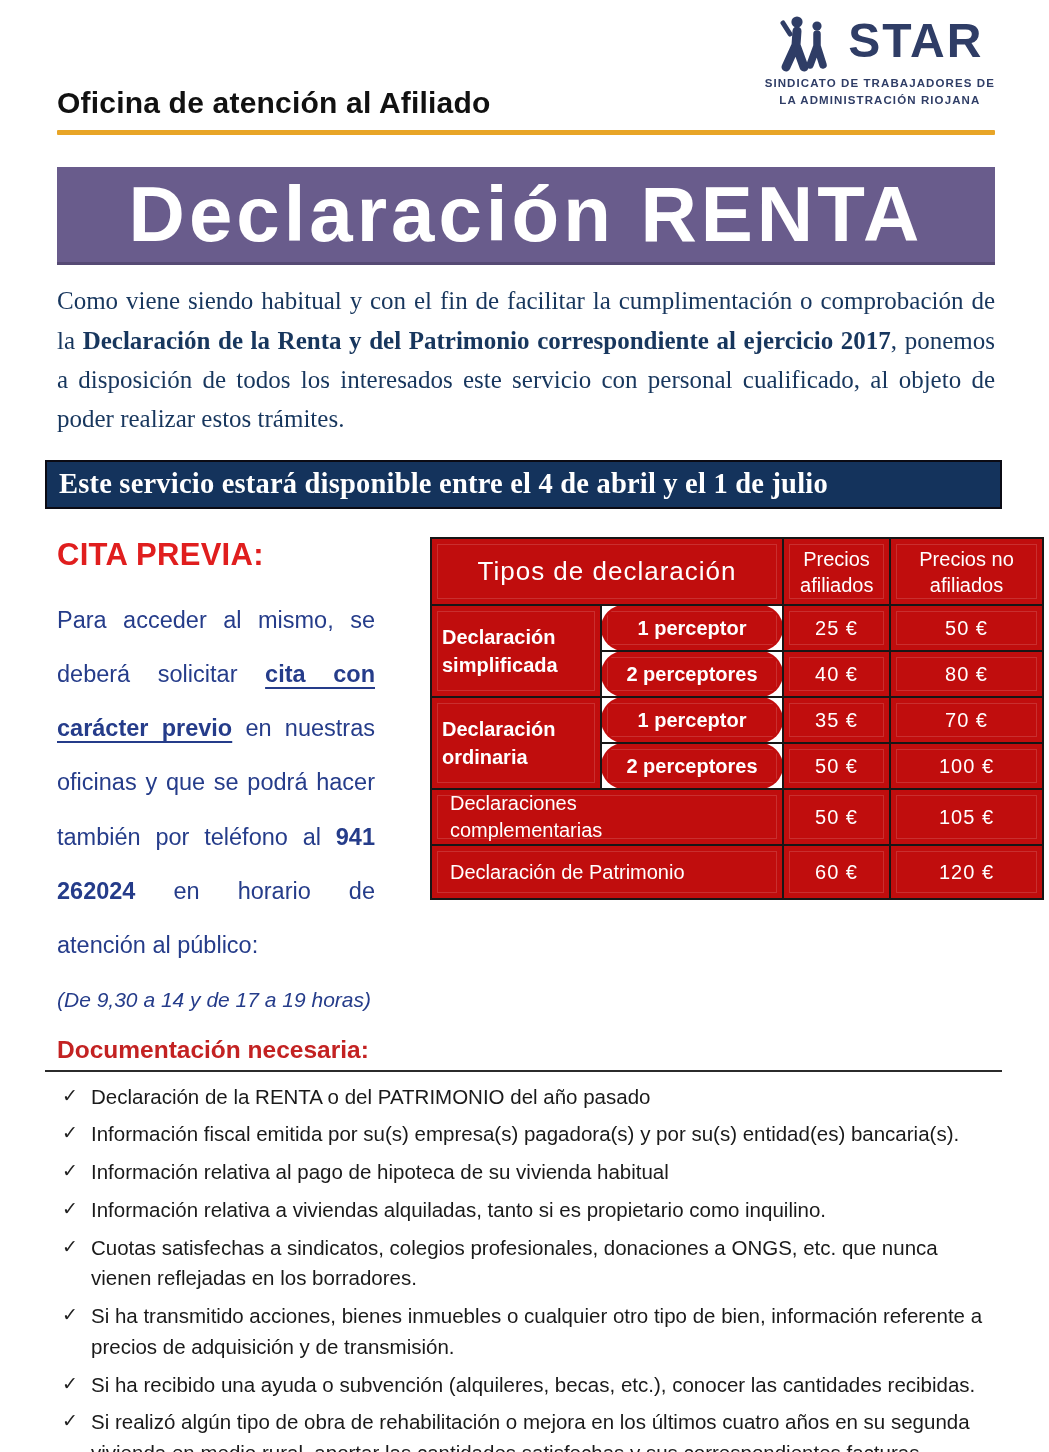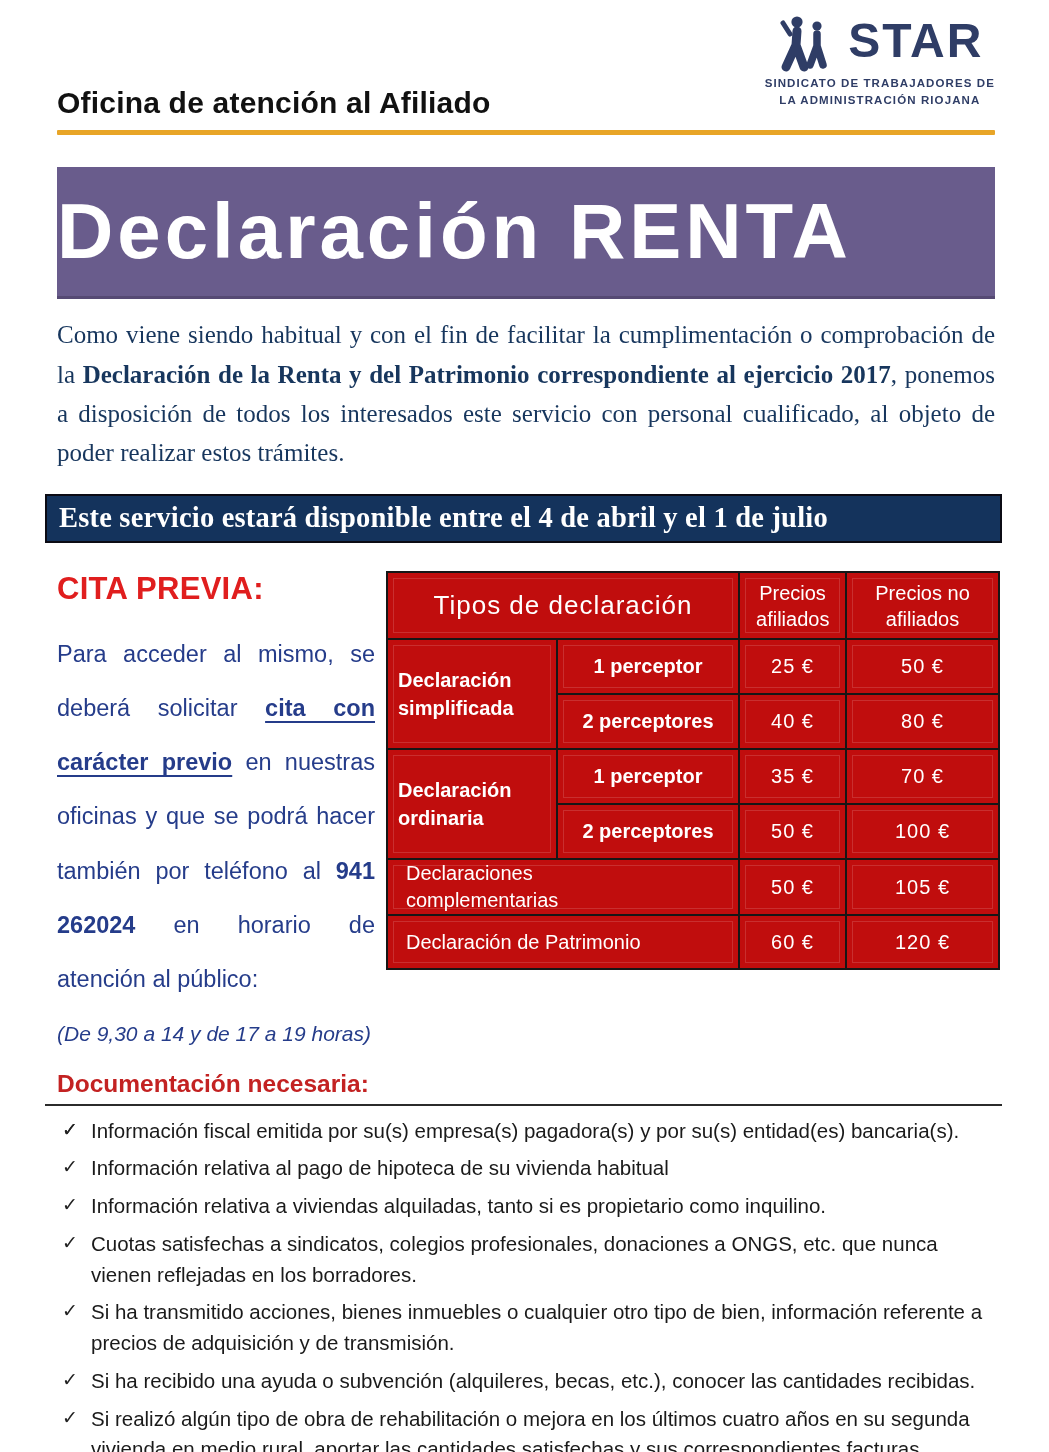--- a/index.html
+++ b/index.html
@@ -14,39 +14,39 @@
   .header { display:flex; justify-content:space-between; align-items:flex-end; }
   .page-title { font-size:30px; font-weight:bold; color:#111; letter-spacing:.2px; }
   .logo { display:flex; flex-direction:column; align-items:center; margin-bottom:12px; }
   .logo-top { display:flex; align-items:flex-start; gap:8px; }
   .logo-word { font-size:48px; font-weight:bold; color:var(--c-logo_navy,#2F3D66); letter-spacing:2px; line-height:1.1; }
   .logo-caption { margin-top:2px; text-align:center; color:var(--c-logo_navy,#2F3D66);
     font-size:11.5px; font-weight:bold; letter-spacing:1.1px; line-height:1.45; }
   .rule-orange { height:5px; background:var(--c-accent_orange,#E8A527); margin-top:10px; border-radius:1px; }
   
   .banner-purple {
-    margin-top:32px; height:132px; background:var(--c-banner_purple,#695C8C);
+    margin-top:32px; height:98px; background:var(--c-banner_purple,#695C8C);
     border-bottom:3px solid #564a74;
-    display:flex; align-items:center; justify-content:flex-start;
+    display:flex; align-items:center; justify-content:center;
   }
   .banner-purple span { color:#fff; font-weight:bold; font-size:78px; letter-spacing:4px; }
   
   .intro {
     margin-top:16px; font-family:"Liberation Serif", serif; font-size:25px;
     color:var(--c-text_navy,#17365D); line-height:1.57; text-align:justify;
   }
   .intro b { font-weight:bold; }
   
   .banner-navy {
     margin:22px -7px 0 -12px; background:var(--c-banner_navy,#14335C);
     border:2px solid #0b0b14; padding:6px 0 7px 12px;
   }
   .banner-navy span { color:#fff; font-family:"Liberation Serif", serif; font-weight:bold; font-size:28.5px; letter-spacing:.2px; }
   
-  .columns { display:flex; margin-top:28px; align-items:flex-start; }
+  .columns { display:flex; margin-top:28px; align-items:flex-start;gap:44px; }
   .cita { width:318px; flex:none; }
   .cita-heading { color:var(--c-heading_red,#E01E1E); font-size:31px; font-weight:bold; letter-spacing:.3px; }
   .cita-text { margin-top:20px; font-size:23.5px; color:var(--c-cita_blue,#253C8A); line-height:2.3; text-align:justify; }
   .cita-link { font-weight:bold; text-decoration:underline; text-underline-offset:5px; text-decoration-thickness:2px; }
   .cita-bold { font-weight:bold; }
   .cita-hours { margin-top:16px; font-size:21px; font-style:italic; color:var(--c-cita_blue,#253C8A); }
   
   .tablewrap { margin-left:11px; }
   table.prices { border-collapse:collapse; table-layout:fixed; width:612px; }
   table.prices col.c1{width:170px} table.prices col.c2{width:182px}
@@ -54,21 +54,21 @@
   table.prices th, table.prices td {
     background:var(--c-table_red,#C00D0D); color:#fff; border:2px solid #161616;
     position:relative; overflow:hidden;
   }
   table.prices td::after, table.prices th::after {
     content:""; position:absolute; inset:5px; border:1px solid rgba(255,255,255,.14); pointer-events:none;
   }
   th.h-main { height:67px; font-size:26px; font-weight:normal; letter-spacing:1px; text-align:center; }
   th.h-col  { font-size:20px; font-weight:normal; text-align:center; line-height:1.3; padding:0 16px; }
   td.cat { font-size:20px; font-weight:bold; text-align:left; padding-left:10px; line-height:1.4; }
-  td.sub { height:55px; font-size:20px; font-weight:bold; text-align:center; }
+  td.sub { height:46px; font-size:20px; font-weight:bold; text-align:center;border-radius:26px; }
   td.price { font-size:20px; font-weight:normal; text-align:center; letter-spacing:1px; }
   td.wide { height:54px; font-size:20px; font-weight:normal; text-align:left; padding-left:18px; line-height:1.35; }
   td.wide .wrap { display:inline-block; max-width:210px; }
   
   .docs { margin-top:24px; }
   .docs-heading { color:var(--c-docs_red,#C32222); font-size:24.5px; font-weight:bold; }
   .rule-dark { height:2px; background:#2b2b2b; margin:6px -7px 0 -12px; }
   ul.checklist { list-style:none; margin-top:10px; }
   ul.checklist li {
     position:relative; padding-left:29px; margin:0 0 7px 5px;
@@ -172,21 +172,21 @@
           </tr>
         </tbody>
       </table>
     </div>
   </div>
 
   <section class="docs">
     <h2 class="docs-heading">Documentación necesaria:</h2>
     <div class="rule-dark"></div>
     <ul class="checklist">
-      <li><span class="check">✓</span></li>
+      <li><span class="check">✓</span><span>Declaración de la RENTA o del PATRIMONIO del año pasado</span></li>
       <li><span class="check">✓</span><span>Información fiscal emitida por su(s) empresa(s) pagadora(s) y por su(s) entidad(es) bancaria(s).</span></li>
       <li><span class="check">✓</span><span>Información relativa al pago de hipoteca de su vivienda habitual</span></li>
       <li><span class="check">✓</span><span>Información relativa a viviendas alquiladas, tanto si es propietario como inquilino.</span></li>
       <li><span class="check">✓</span><span>Cuotas satisfechas a sindicatos, colegios profesionales, donaciones a ONGS, etc. que nunca vienen reflejadas en los borradores.</span></li>
       <li><span class="check">✓</span><span>Si ha transmitido acciones, bienes inmuebles o cualquier otro tipo de bien, información referente a precios de adquisición y de transmisión.</span></li>
       <li><span class="check">✓</span><span>Si ha recibido una ayuda o subvención (alquileres, becas, etc.), conocer las cantidades recibidas.</span></li>
       <li><span class="check">✓</span><span>Si realizó algún tipo de obra de rehabilitación o mejora en los últimos cuatro años en su segunda vivienda en medio rural, aportar las cantidades satisfechas y sus correspondientes facturas.</span></li>
 
     </ul>
   </section>

